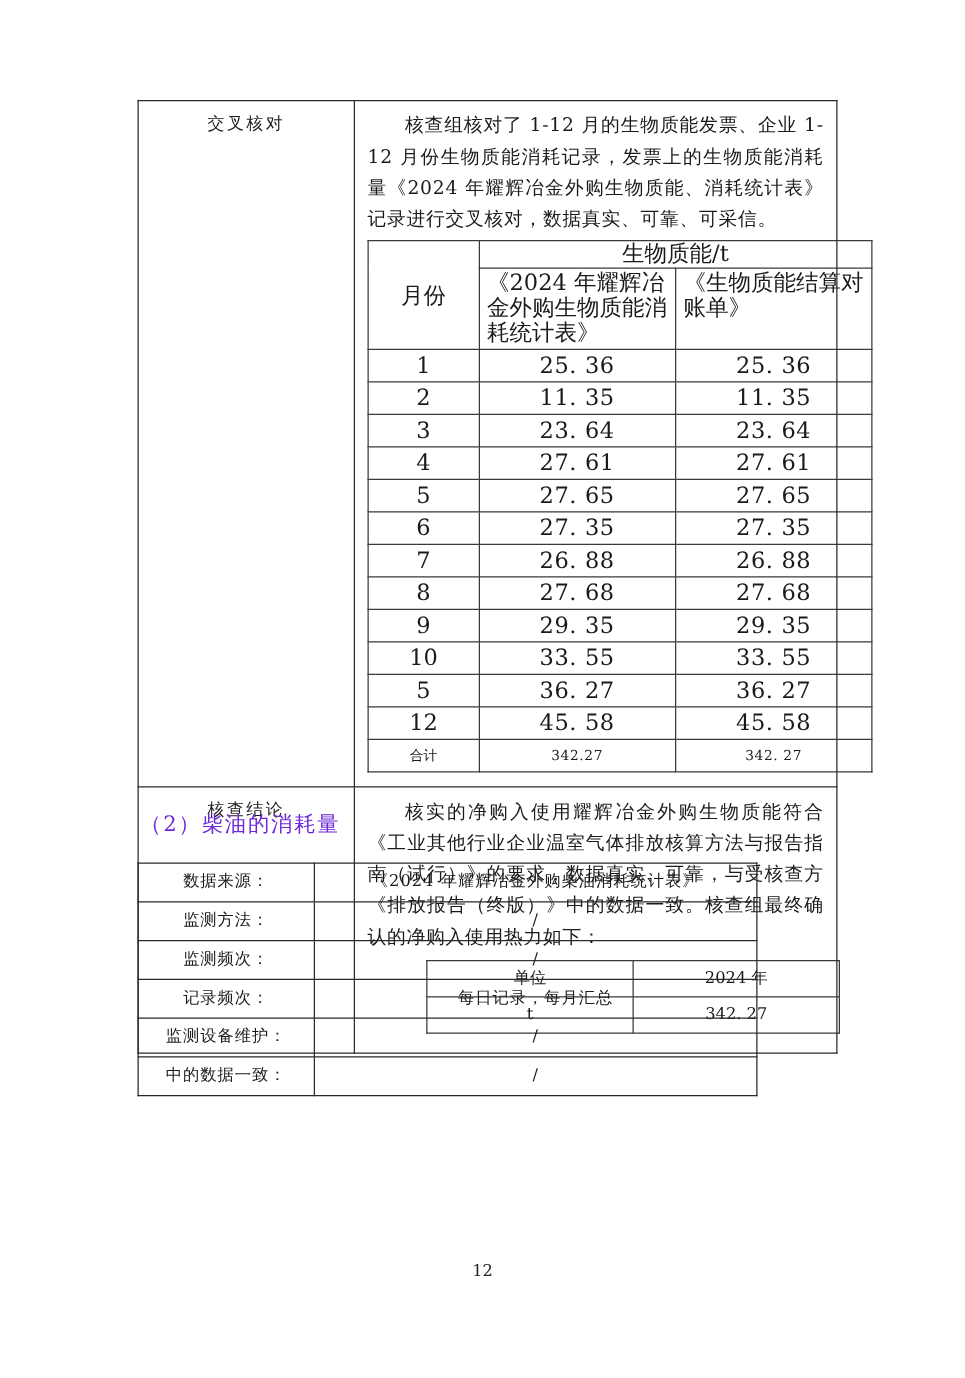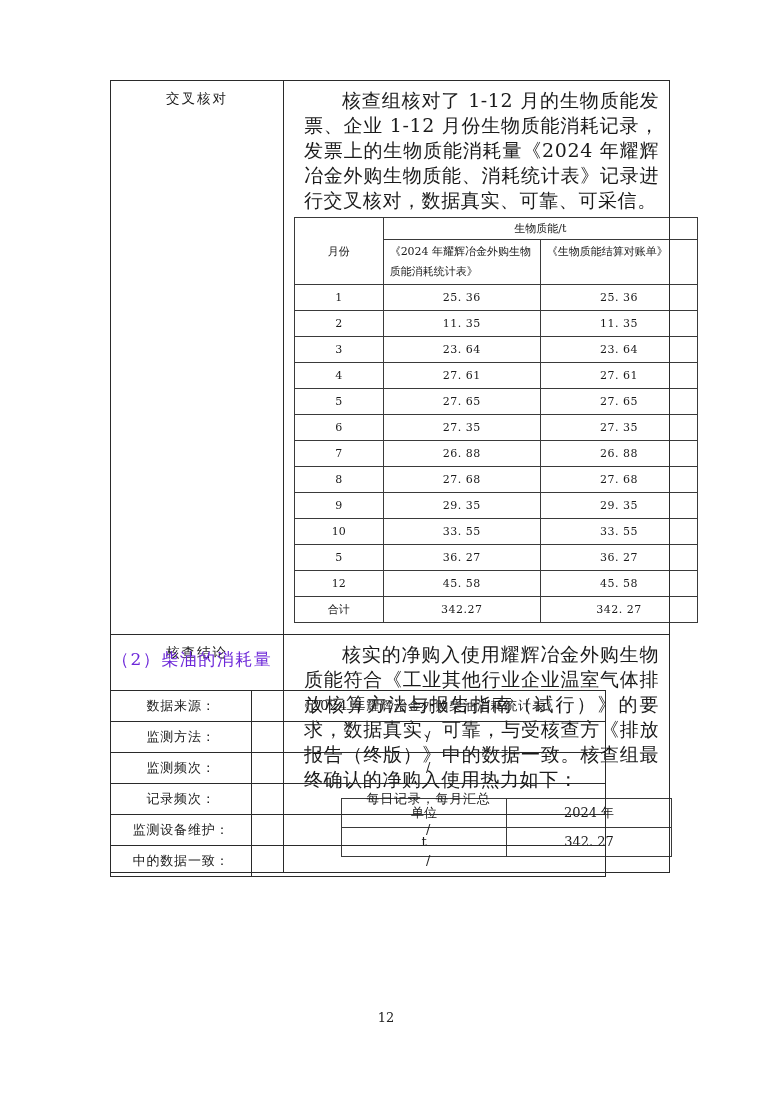--- a/index.html
+++ b/index.html
@@ -42,39 +42,39 @@
     text-align: center;
     font-size: 13.5px;
     letter-spacing: 2px;
     padding-top: 9px !important;
     font-family: "DejaVu Serif", "Liberation Serif", serif;
   }
   .body-cell {
     padding: 7px 10px 9px 10px !important;
   }
   .para {
-    font-size: 19px;
+    font-size: 15px;
     line-height: 25px;
     text-indent: 2em;
     text-align: justify;
     letter-spacing: 0.6px;
-    margin: 0 0 4px 10px;
+    margin: 0 0 4px 0;
   }
 
   
   .inner-table {
     border-collapse: collapse;
     table-layout: fixed;
     width: 404px;
     margin-top: 4px;
     margin-bottom: 2px;
   }
   .inner-table th, .inner-table td {
     border: 1px solid #3a3a3a;
-    font-size: 11px;
+    font-size: 18px;
     text-align: center;
     font-weight: normal;
     padding: 2px 3px;
     line-height: 21px;
   }
   .col-month { width: 57px; }
   .col-a { width: 220px; }
   .col-b { width: 127px; }
   .inner-table .hdr-span {
     line-height: 19px;

